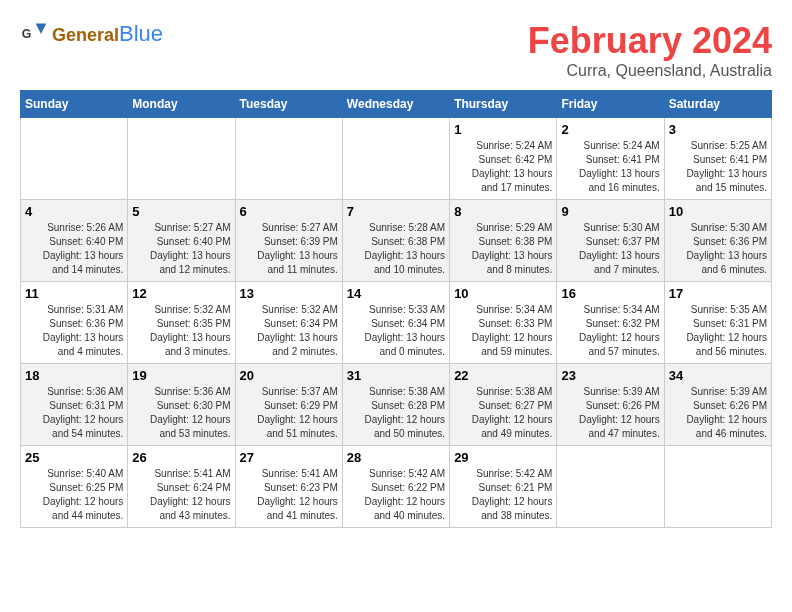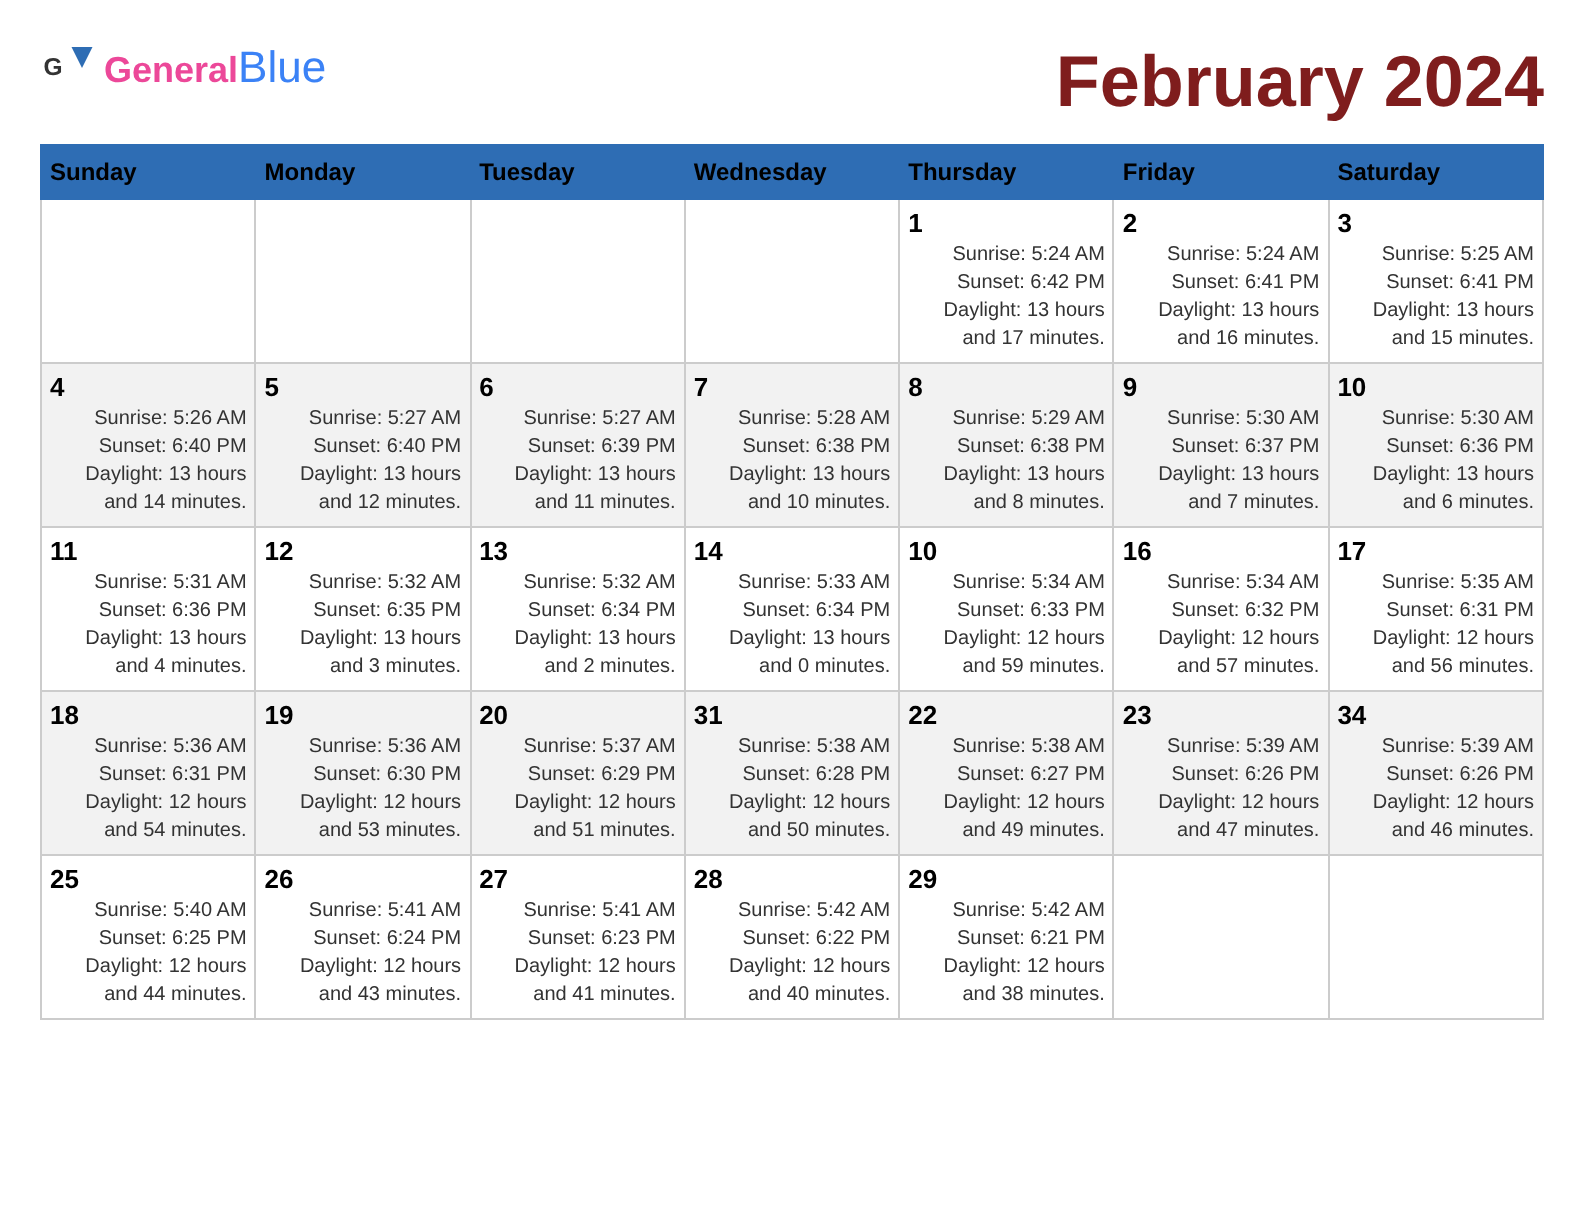--- a/index.html
+++ b/index.html
@@ -24,34 +24,34 @@
     .logo-icon {
       width: 28px;
       height: 28px;
     }
     .title-block {
       text-align: right;
     }
     .title-month {
       font-size: 36px;
       font-weight: bold;
-      color: #7f1d1d;
+      color: #ef4444;
     }
     .title-location {
       font-size: 16px;
       color: #555;
     }
     .calendar {
       width: 100%;
       border-collapse: collapse;
       font-size: 11px;
     }
     .calendar th {
       background-color: #2e6db4;
-      color: #000000;
+      color: #ffffff;
       padding: 6px 4px;
       text-align: left;
       font-size: 12px;
       border: 1px solid #2e6db4;
     }
     .calendar td {
       border: 1px solid #ccc;
       vertical-align: top;
       padding: 4px;
       width: calc(100% / 7);
@@ -83,25 +83,26 @@
 </head>
 <body>
 
 <div class="header">
   <div class="logo">
     <svg class="logo-icon" viewBox="0 0 32 32">
       <text x="2" y="20" font-size="14" font-weight="bold" fill="#333">G</text>
       <polygon points="18,4 30,4 24,16" fill="#2e6db4"></polygon>
     </svg>
     <div>
-      <span style="font-size:18px;font-weight:bold;color:#ec4899;">General</span><span style="font-size:22px;font-weight:normal;color:#3b82f6;">Blue</span>
+      <span style="font-size:18px;font-weight:bold;color:#a16207;">General</span><span style="font-size:22px;font-weight:normal;color:#3b82f6;">Blue</span>
     </div>
   </div>
   <div class="title-block">
     <div class="title-month">February 2024</div>
+    <div class="title-location">Curra, Queensland, Australia</div>
   </div>
 </div>
 
 <table class="calendar">
   <thead>
     <tr>
     <th>Sunday</th>
         <th>Monday</th>
         <th>Tuesday</th>
         <th>Wednesday</th>

